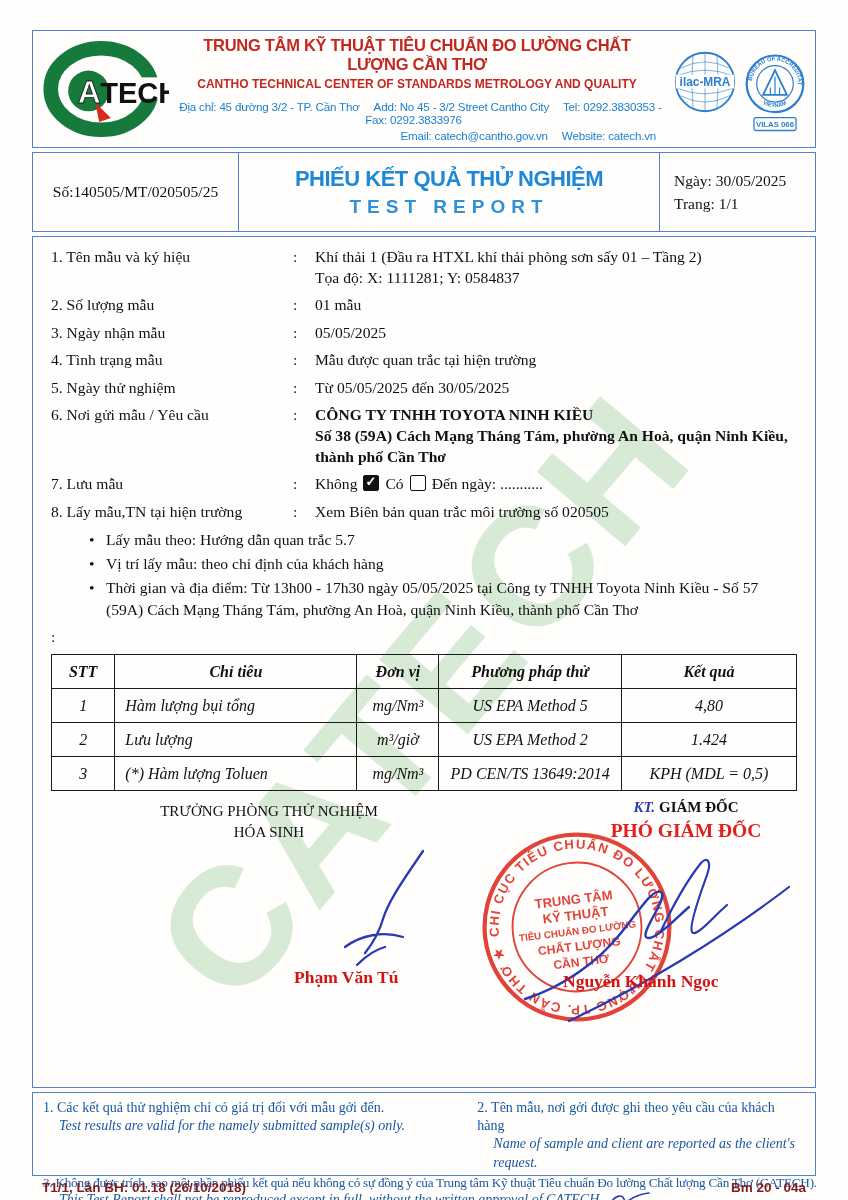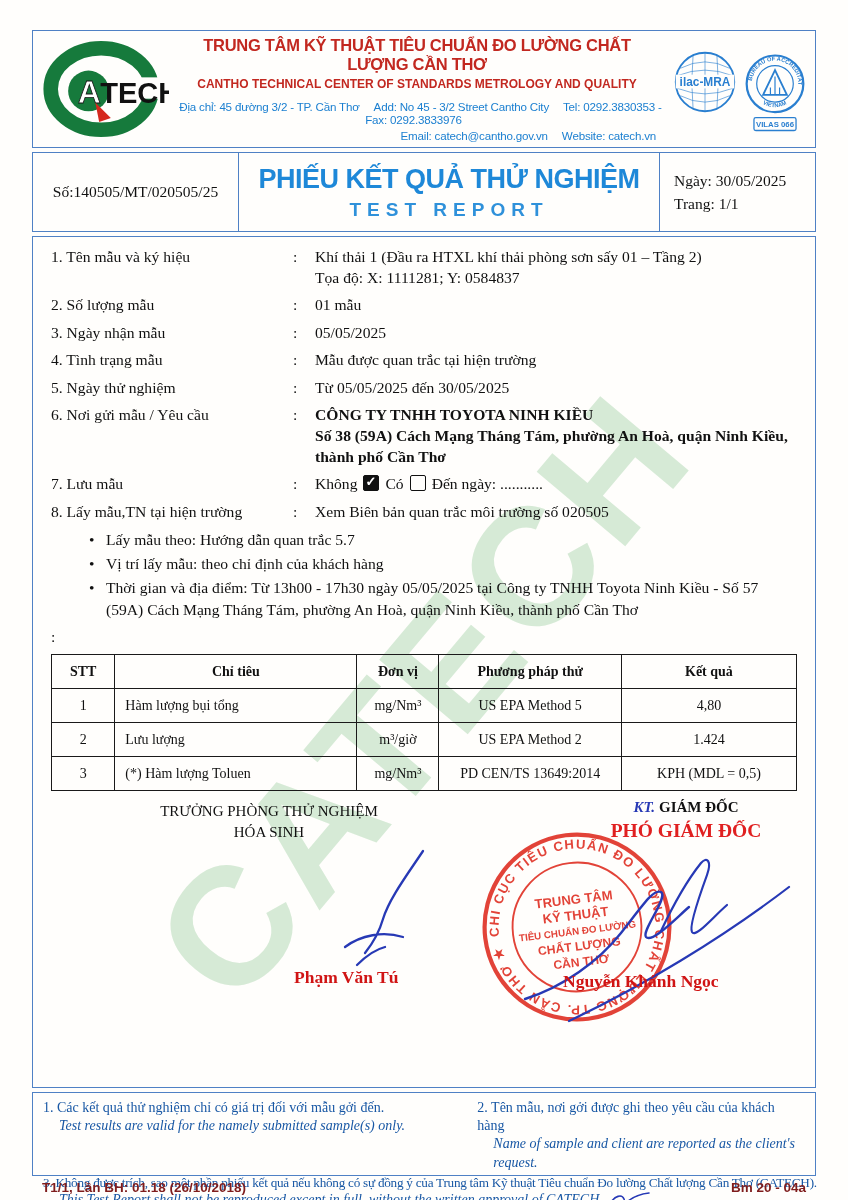--- a/index.html
+++ b/index.html
@@ -17,42 +17,42 @@
   .contact span{margin:0 7px;}
   .contact2{margin-top:3px;text-align:right;}
   .accred{flex:none;width:142px;display:flex;gap:6px;align-items:flex-start;justify-content:flex-end;padding-top:8px;}
 
   
   .title-box{top:152px;height:80px;display:flex;}
   .tb-cell{box-sizing:border-box;display:flex;flex-direction:column;justify-content:center;}
   .tb-num{width:205px;align-items:center;font-size:15.5px;}
   .tb-center{flex:1;border-left:1.6px solid #4f81c5;border-right:1.6px solid #4f81c5;align-items:center;text-align:center;}
   .tb-right{width:155px;padding-left:14px;font-size:15.5px;line-height:1.5;}
-  .t-vi{color:#1e88d8;font-family:"Liberation Sans",sans-serif;font-weight:bold;font-size:27px;letter-spacing:-0.5px;}
+  .t-vi{color:#1e88d8;font-family:"Liberation Sans",sans-serif;font-weight:bold;font-size:22px;letter-spacing:-0.5px;}
   .t-en{color:#1e88d8;font-family:"Liberation Sans",sans-serif;font-weight:bold;font-size:19px;letter-spacing:6px;margin-top:4px;opacity:.92;}
 
   
   .main-box{top:236px;height:852px;padding:10px 18px;overflow:hidden;}
   .wm{position:absolute;left:-70px;top:140px;width:920px;height:640px;display:flex;align-items:center;justify-content:center;
       transform:rotate(-50deg);font-family:"Liberation Sans",sans-serif;font-weight:bold;font-size:168px;
       color:rgba(146,202,152,0.38);letter-spacing:6px;z-index:0;pointer-events:none;}
   .content{position:relative;z-index:1;}
   .frow{display:flex;margin-bottom:7px;font-size:15.6px;line-height:1.32;}
   .flabel{width:242px;flex:none;}
   .fcolon{width:22px;flex:none;}
   .fvalue{flex:1;}
   .fvalue .bold{font-weight:bold;}
   .cb{display:inline-block;width:14px;height:14px;border:1.7px solid #111;border-radius:2px;vertical-align:-2px;margin:0 6px;position:relative;}
   .cb.checked{background:#111;}
   .cb .tick{position:absolute;left:1px;top:-3px;color:#fff;font-size:13px;font-weight:bold;font-family:"Liberation Sans",sans-serif;}
   .bullets{margin:2px 0 6px 38px;padding:0;list-style:none;}
   .bullets li{font-size:15.6px;line-height:1.4;margin-bottom:2px;padding-left:17px;}
   .bullets li::before{content:"•";display:inline-block;width:17px;margin-left:-17px;}
   table.results{width:100%;border-collapse:collapse;margin-top:5px;}
-  .results th,.results td{border:1.5px solid #1a1a1a;font-size:14px;padding:4px 6px;text-align:center;height:25px;}
+  .results th,.results td{border:1.5px solid #1a1a1a;font-size:16px;padding:4px 6px;text-align:center;height:25px;font-style:italic;}
   .results th{font-weight:bold;}
   .results td.lft{text-align:left;padding-left:10px;}
   .note{font-size:15.4px;line-height:1.55;margin-top:9px;}
 
   .sign-area{position:relative;height:260px;margin-top:8px;}
   .s-title{font-weight:normal;font-size:15px;line-height:1.35;text-align:center;}
   .title-left{position:absolute;left:58px;top:2px;width:320px;}
   .kt-line{position:absolute;left:500px;top:0;width:270px;text-align:center;font-weight:bold;font-size:15px;}
   .kt{color:#2739b5;font-style:italic;font-weight:bold;margin-right:4px;}
   .pho{position:absolute;left:470px;top:21px;width:330px;text-align:center;color:#e02020;font-weight:bold;font-size:19.5px;}

